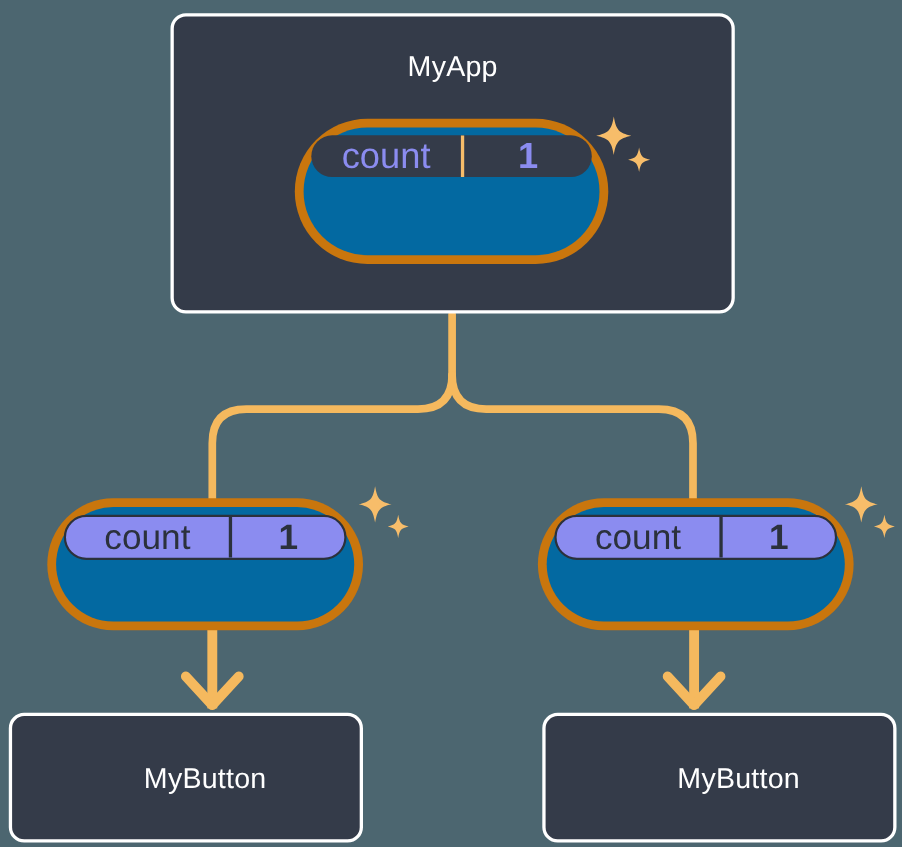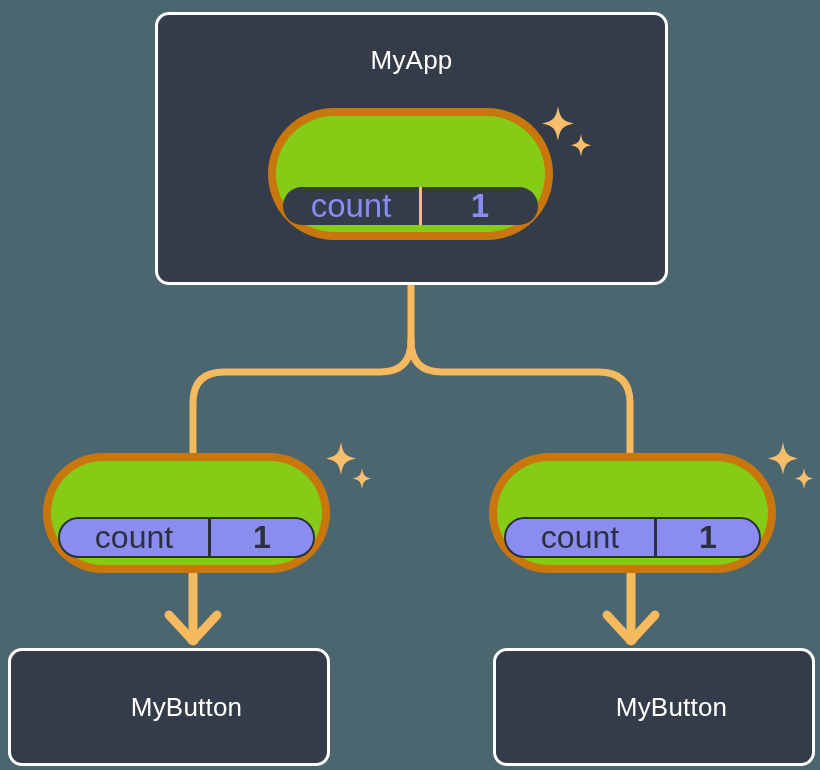--- a/index.html
+++ b/index.html
@@ -75,23 +75,23 @@
     position: relative;
     box-sizing: border-box;
     display: flex;
     align-items: stretch;
     border-radius: 999px;
     background: #c9760d;            
     padding: 8px;
   }
   .pill-inner {
     display: flex;
-    align-items: flex-end;
+    align-items: flex-start;
     border-radius: 999px;
-    background: #84cc16;            
+    background: #0369a1;            
     padding: 7px;
     width: 100%;
   }
   .pill-body {
     display: flex;
     align-items: stretch;
     border-radius: 999px;
     width: 100%;
     overflow: hidden;
   }

